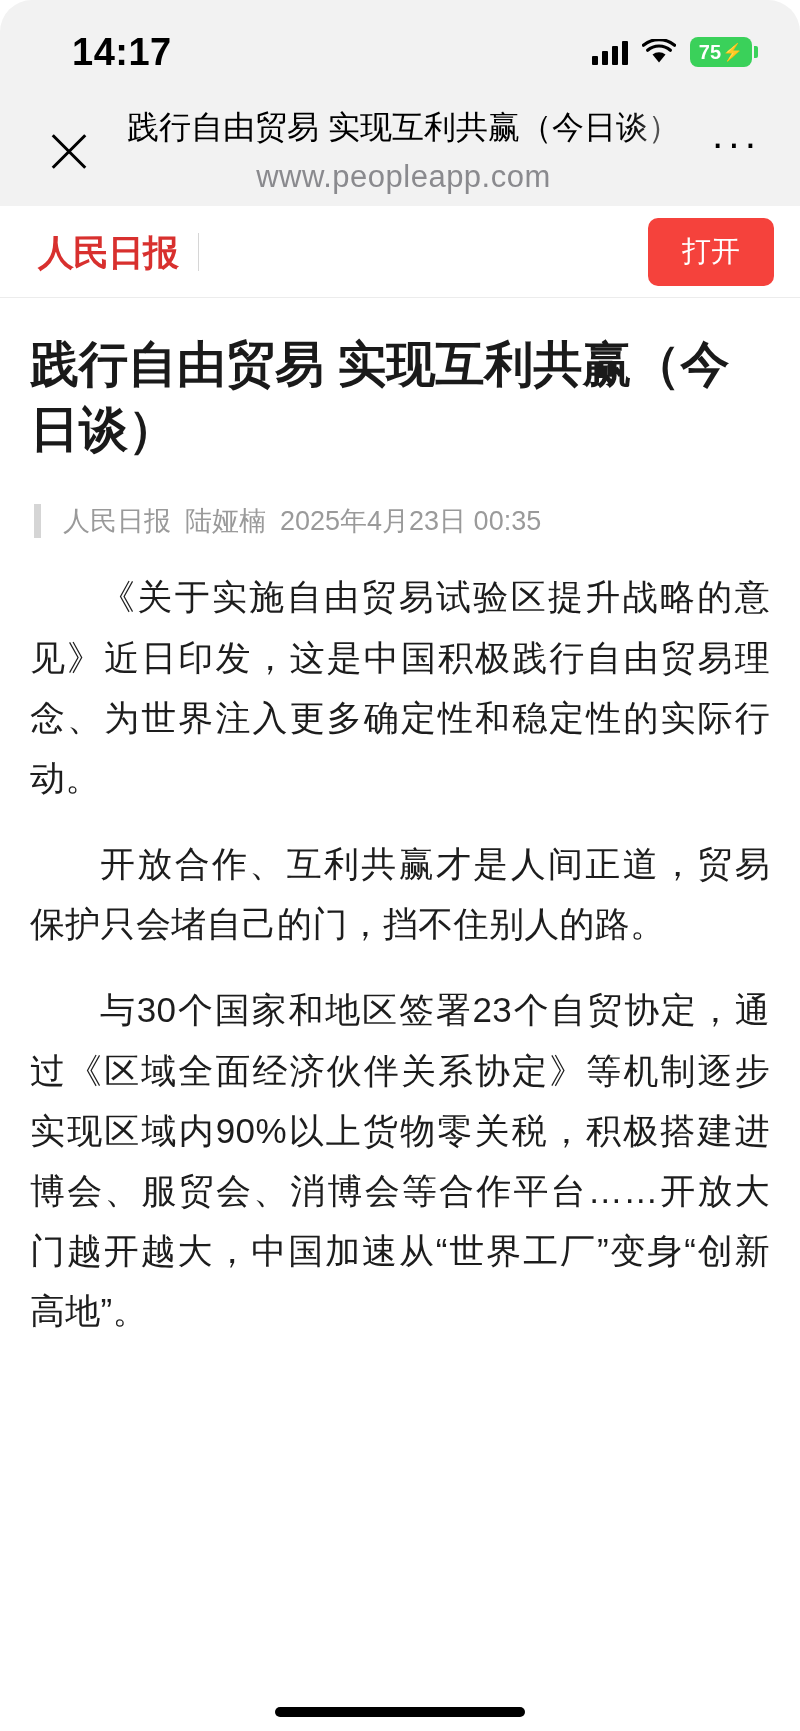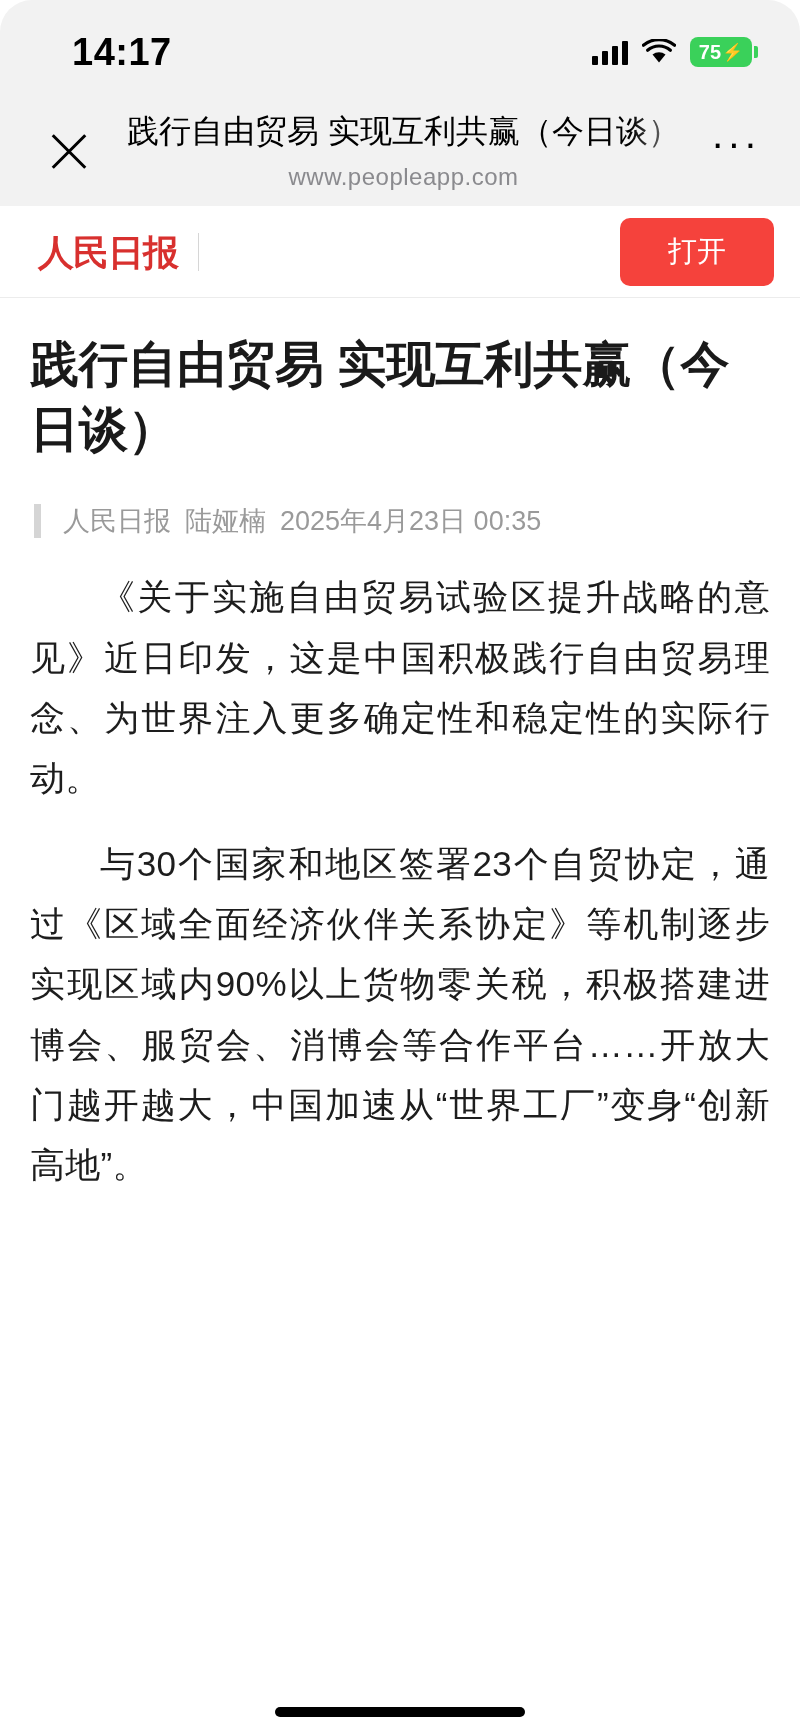--- a/index.html
+++ b/index.html
@@ -92,21 +92,21 @@
     font-size: 32px;
     color: #000;
     white-space: nowrap;
     overflow: hidden;
     line-height: 40px;
     font-weight: 400;
     -webkit-mask-image: linear-gradient(to right, #000 88%, rgba(0,0,0,0.15) 100%);
     mask-image: linear-gradient(to right, #000 88%, rgba(0,0,0,0.15) 100%);
   }
   .header-url {
-    font-size: 24px;
+    font-size: 31px;
     color: #8a8a8e;
     margin-top: 12px;
     white-space: nowrap;
     letter-spacing: 0.5px;
   }
   .more-dots {
     flex: 0 0 auto;
     font-size: 40px;
     letter-spacing: 3px;
     color: #000;
@@ -141,21 +141,21 @@
     color: #c98a36;
     letter-spacing: 1px;
     white-space: nowrap;
   }
   .appbar-spacer { flex: 1 1 auto; }
   .open-button {
     background: #f5423c;
     color: #fff;
     font-size: 29px;
     border-radius: 10px;
-    padding: 14px 48px;
+    padding: 14px 34px;
     border: none;
     white-space: nowrap;
   }
 
   
   .article {
     padding: 34px 30px 0 30px;
   }
   .article-title {
     font-size: 49px;
@@ -250,18 +250,19 @@
 
     <div class="byline">
       <span class="byline-bar"></span>
       <span>人民日报</span>
       <span>陆娅楠</span>
       <span>2025年4月23日 00:35</span>
     </div>
 
     <div class="body">
       <p>《关于实施自由贸易试验区提升战略的意见》近日印发，这是中国积极践行自由贸易理念、为世界注入更多确定性和稳定性的实际行动。</p>
+      <p>开放合作、互利共赢才是人间正道，贸易保护只会堵自己的门，挡不住别人的路。</p>
       <p>与30个国家和地区签署23个自贸协定，通过《区域全面经济伙伴关系协定》等机制逐步实现区域内90%以上货物零关税，积极搭建进博会、服贸会、消博会等合作平台……开放大门越开越大，中国加速从“世界工厂”变身“创新高地”。</p>
     </div>
   </div>
 
   <div class="home-indicator"></div>
 </div>
 
 </body></html>

